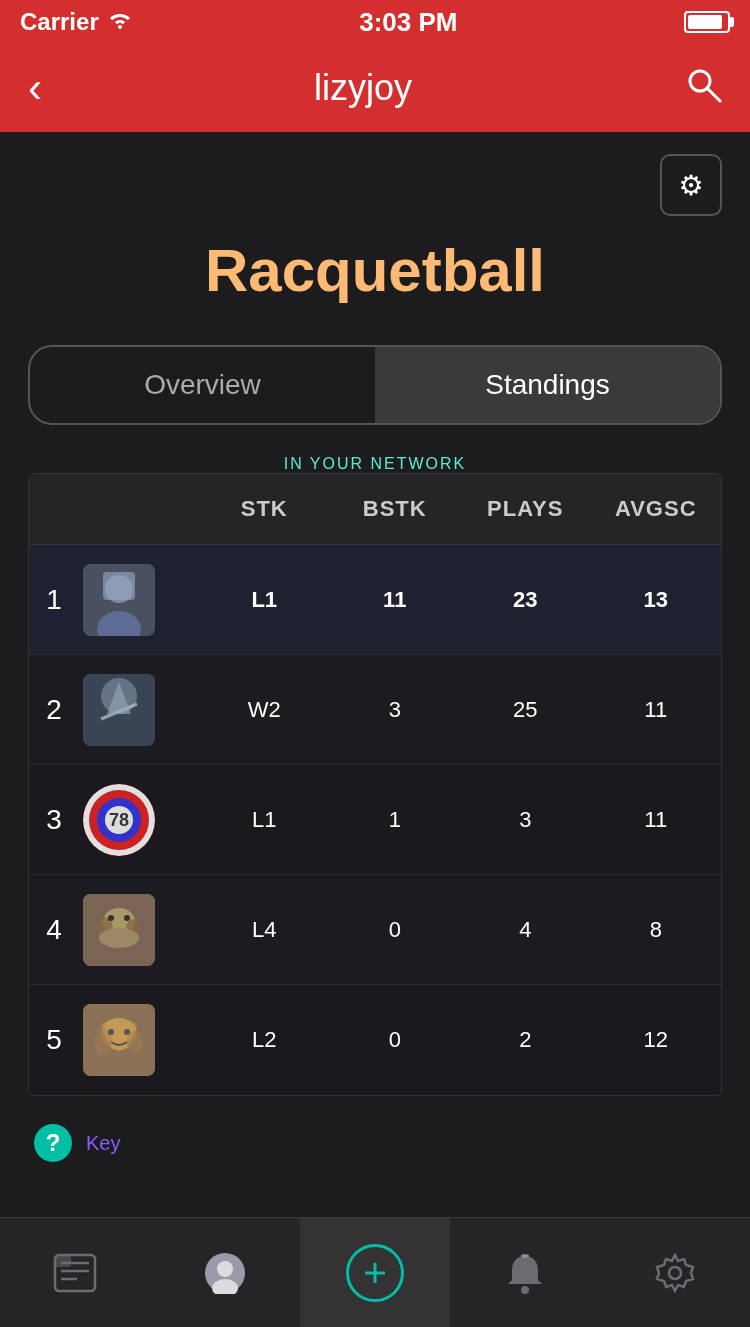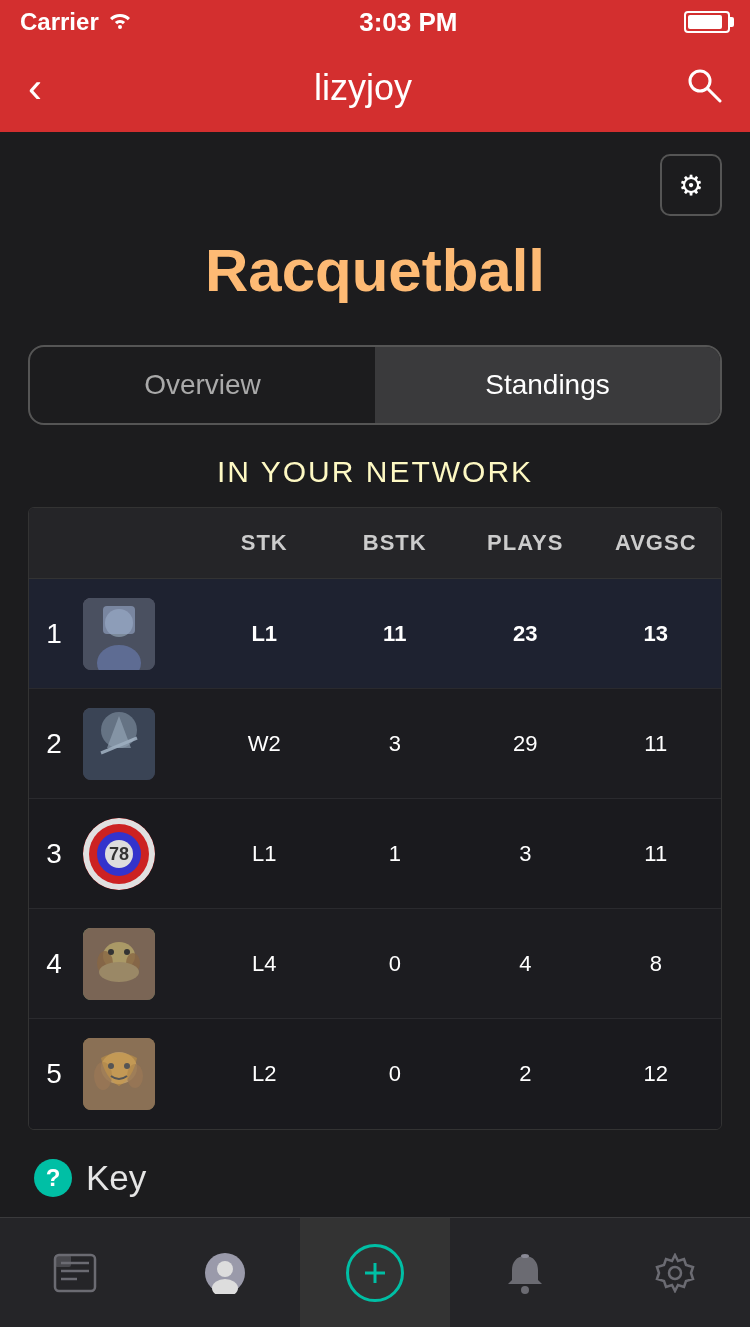--- a/index.html
+++ b/index.html
@@ -98,21 +98,21 @@
       font-weight: 700;
       color: #fdba74;
       padding: 20px 0 40px 0;
     }
 
     
     .tabs {
       display: flex;
       margin: 0 28px 30px 28px;
       border: 2px solid #555;
-      border-radius: 16px;
+      border-radius: 24px;
       overflow: hidden;
       align-items: flex-end;
     }
     .tab {
       flex: 1;
       text-align: center;
       padding: 22px 0;
       font-size: 28px;
       color: #aaa;
       cursor: pointer;
@@ -123,24 +123,23 @@
       background: #3a3a3c;
       color: #fff;
       font-weight: 500;
     }
     .tab:first-child { border-radius: 10px 0 0 10px; }
     .tab:last-child { border-radius: 0 10px 10px 0; }
 
     
     .network-label {
       text-align: center;
-      color: #fef9c3;
-      font-size: 30px;
+      color: #5eead4;
+      font-size: 16px;
       letter-spacing: 2px;
-      margin-bottom: 18px;
     }
 
     
     .standings-table {
       margin: 0 28px;
       border: 1px solid #333;
       border-radius: 6px;
       overflow: hidden;
     }
     .table-header {
@@ -215,22 +214,22 @@
       width: 38px; height: 38px;
       background: #00bfa5;
       border-radius: 50%;
       display: flex; align-items: center; justify-content: center;
       color: #fff;
       font-size: 24px;
       font-weight: 700;
       flex-shrink: 0;
     }
     .key-label {
-      font-size: 35px;
-      color: #e5e5e5;
+      font-size: 20px;
+      color: #8b5cf6;
     }
 
     
     .bottom-nav {
       position: fixed;
       bottom: 0;
       left: 0;
       width: 750px;
       height: 110px;
       background: #252528;
@@ -365,21 +364,21 @@
           <svg viewBox="0 0 72 72" xmlns="http://www.w3.org/2000/svg">
             <rect width="72" height="72" fill="#3a4455"></rect>
             <circle cx="36" cy="22" r="18" fill="#778899" opacity="0.7"></circle>
             <line x1="18" y1="45" x2="54" y2="30" stroke="#aabbcc" stroke-width="3" opacity="0.8"></line>
             <polygon points="36,8 48,40 24,40" fill="#99aabb" opacity="0.6"></polygon>
           </svg>
         </div>
       </div>
       <div class="data-cell">W2</div>
       <div class="data-cell">3</div>
-      <div class="data-cell">29</div>
+      <div class="data-cell">25</div>
       <div class="data-cell">11</div>
     </div>
 
     <div class="table-row third-row">
       <div class="rank-cell">
         <span class="rank-num">3</span>
         <div class="avatar" style="background:#ef4444; border-radius:50%;">
           <svg viewBox="0 0 72 72" xmlns="http://www.w3.org/2000/svg">
             <circle cx="36" cy="36" r="36" fill="#e0e0e0"></circle>
             <circle cx="36" cy="36" r="30" fill="#cc2222"></circle>

